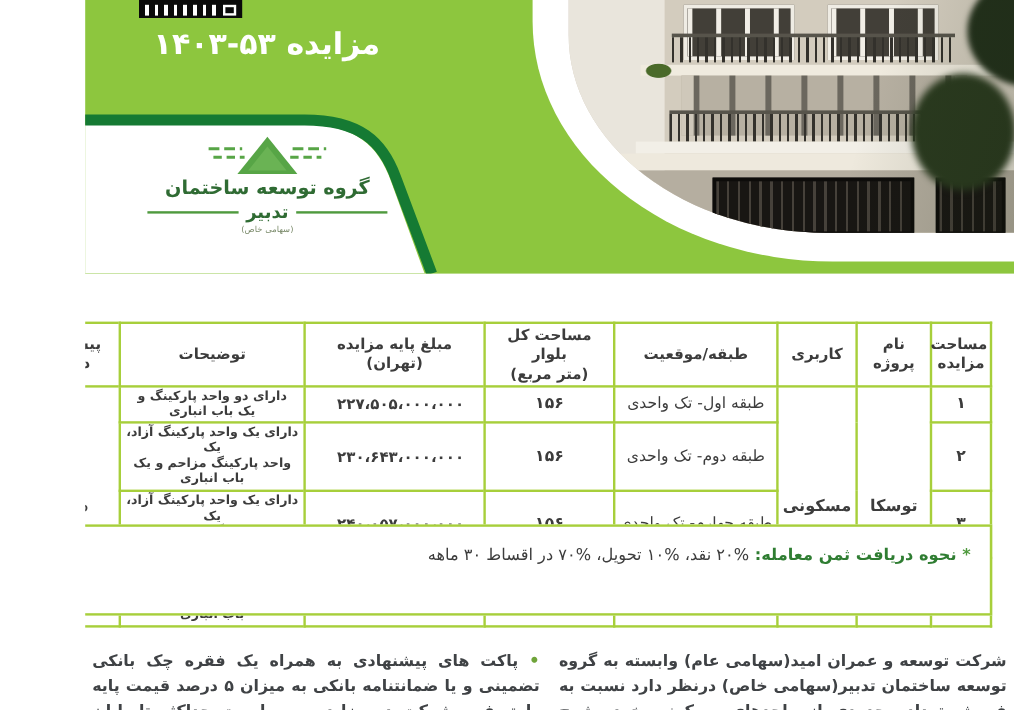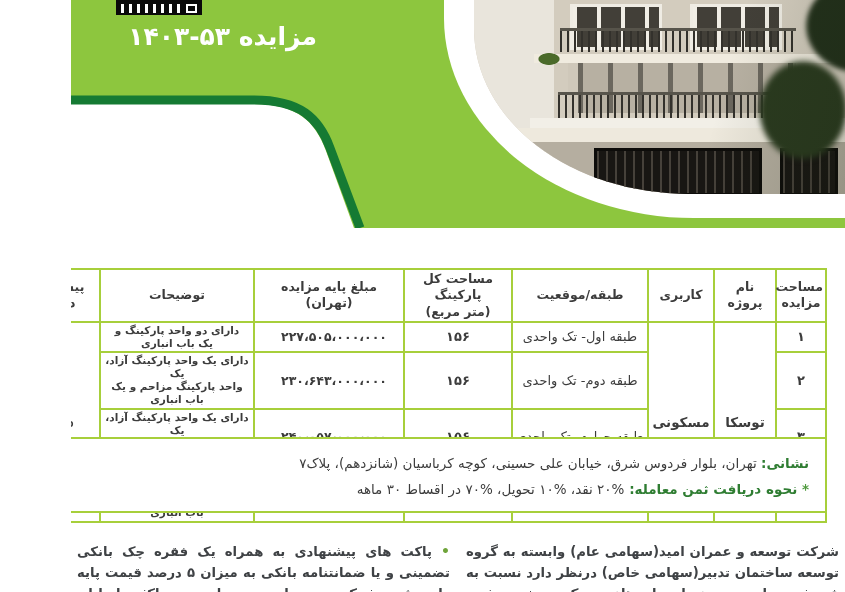--- a/index.html
+++ b/index.html
@@ -124,40 +124,57 @@
       <path d="M0,100 L183,100 C229,100 248,118 259,148 L289,228" fill="none" stroke="#157a33" stroke-width="9"></path>
     </svg>
 
     <div class="badge">
       <div class="badge-square"></div>
       <div class="badge-marks"></div>
     </div>
 
     <div class="header-title">مزایده ۵۳-۱۴۰۳</div>
 
+    <div class="logo">
+      <svg class="logo-tri" viewBox="0 0 110 34">
+        <line x1="6" y1="12" x2="34" y2="12" stroke="#57a546" stroke-width="2.5" stroke-dasharray="9 4"></line>
+        <line x1="10" y1="19" x2="36" y2="19" stroke="#57a546" stroke-width="2.5" stroke-dasharray="7 4"></line>
+        <line x1="76" y1="12" x2="104" y2="12" stroke="#57a546" stroke-width="2.5" stroke-dasharray="9 4"></line>
+        <line x1="74" y1="19" x2="100" y2="19" stroke="#57a546" stroke-width="2.5" stroke-dasharray="7 4"></line>
+        <polygon points="55,2 80,33 30,33" fill="#57a546"></polygon>
+        <polygon points="55,10 71,30 39,30" fill="#6ab354"></polygon>
+      </svg>
+      <div class="logo-line1">گروه توسعه ساختمان</div>
+      <div class="logo-rule">
+        <span class="bar"></span>
+        <span class="logo-line2">تدبیر</span>
+        <span class="bar"></span>
+      </div>
+      <div class="logo-line3">(سهامی خاص)</div>
+    </div>
   </div>
 
   <table class="auction-table">
     <colgroup>
       <col style="width:50px">
         <col style="width:62px">
         <col style="width:66px">
         <col style="width:136px">
       <col style="width:108px">
         <col style="width:150px">
         <col style="width:154px">
         <col style="width:83px">
     </colgroup>
     <thead>
       <tr>
         <th>مساحت مزایده</th>
         <th>نام پروژه</th>
         <th>کاربری</th>
         <th>طبقه/موقعیت</th>
-        <th>مساحت کل پارکینگ
+        <th>مساحت کل بلوار
 (متر مربع)</th>
         <th>مبلغ پایه مزایده (تهران)</th>
         <th>توضیحات</th>
         <th>پیشرفت دارای</th>
       </tr>
     </thead>
     <tbody>
       <tr>
         <td class="cell-no">۱</td>
         <td class="cell-merged" rowspan="4">توسکا</td>
@@ -191,23 +208,20 @@
         <td class="cell-no">۱۵۶</td>
         <td class="cell-price num">۲۴۳،۱۹۵،۰۰۰،۰۰۰</td>
         <td class="cell-desc">دارای یک واحد پارکینگ آزاد، یک
 واحد پارکینگ مزاحم و یک باب انباری</td>
       </tr>
     </tbody>
   </table>
 
   <div class="address-box">
     <div>
-      <span class="note-label">نشانی:</span><span> تهران، بلوار فردوس شرق، خیابان علی حسینی، کوچه کرباسیان (شانزدهم)، پلاک۷</span>
-    </div>
-    <div>
       <span class="note-star">*</span><span class="note-label"> نحوه دریافت ثمن معامله: </span><span>⁦۲۰%⁩ نقد، ⁦۱۰%⁩ تحویل، ⁦۷۰%⁩ در اقساط ۳۰ ماهه</span>
     </div>
   </div>
 
   <div class="footer">
     <p><span>شرکت توسعه و عمران امید(سهامی عام) وابسته به گروه توسعه ساختمان تدبیر(سهامی خاص) درنظر دارد نسبت به فروش تعداد محدودی از واحدهای مسکونی خود بشرح جدول فوق </span></p>
     <p><span class="bullet">•</span><span> پاکت های پیشنهادی به همراه یک فقره چک بانکی تضمینی و یا ضمانتنامه بانکی به میزان ۵ درصد قیمت پایه طبق فرم شرکت در مزایده می بایست حداکثر تا پایان وقت اداری روز چهارشنبه مورخ ⁦۱۴۰۳/۱۱/۰۳⁩ به واحد فروش</span></p>
   </div>
 
 </div>

